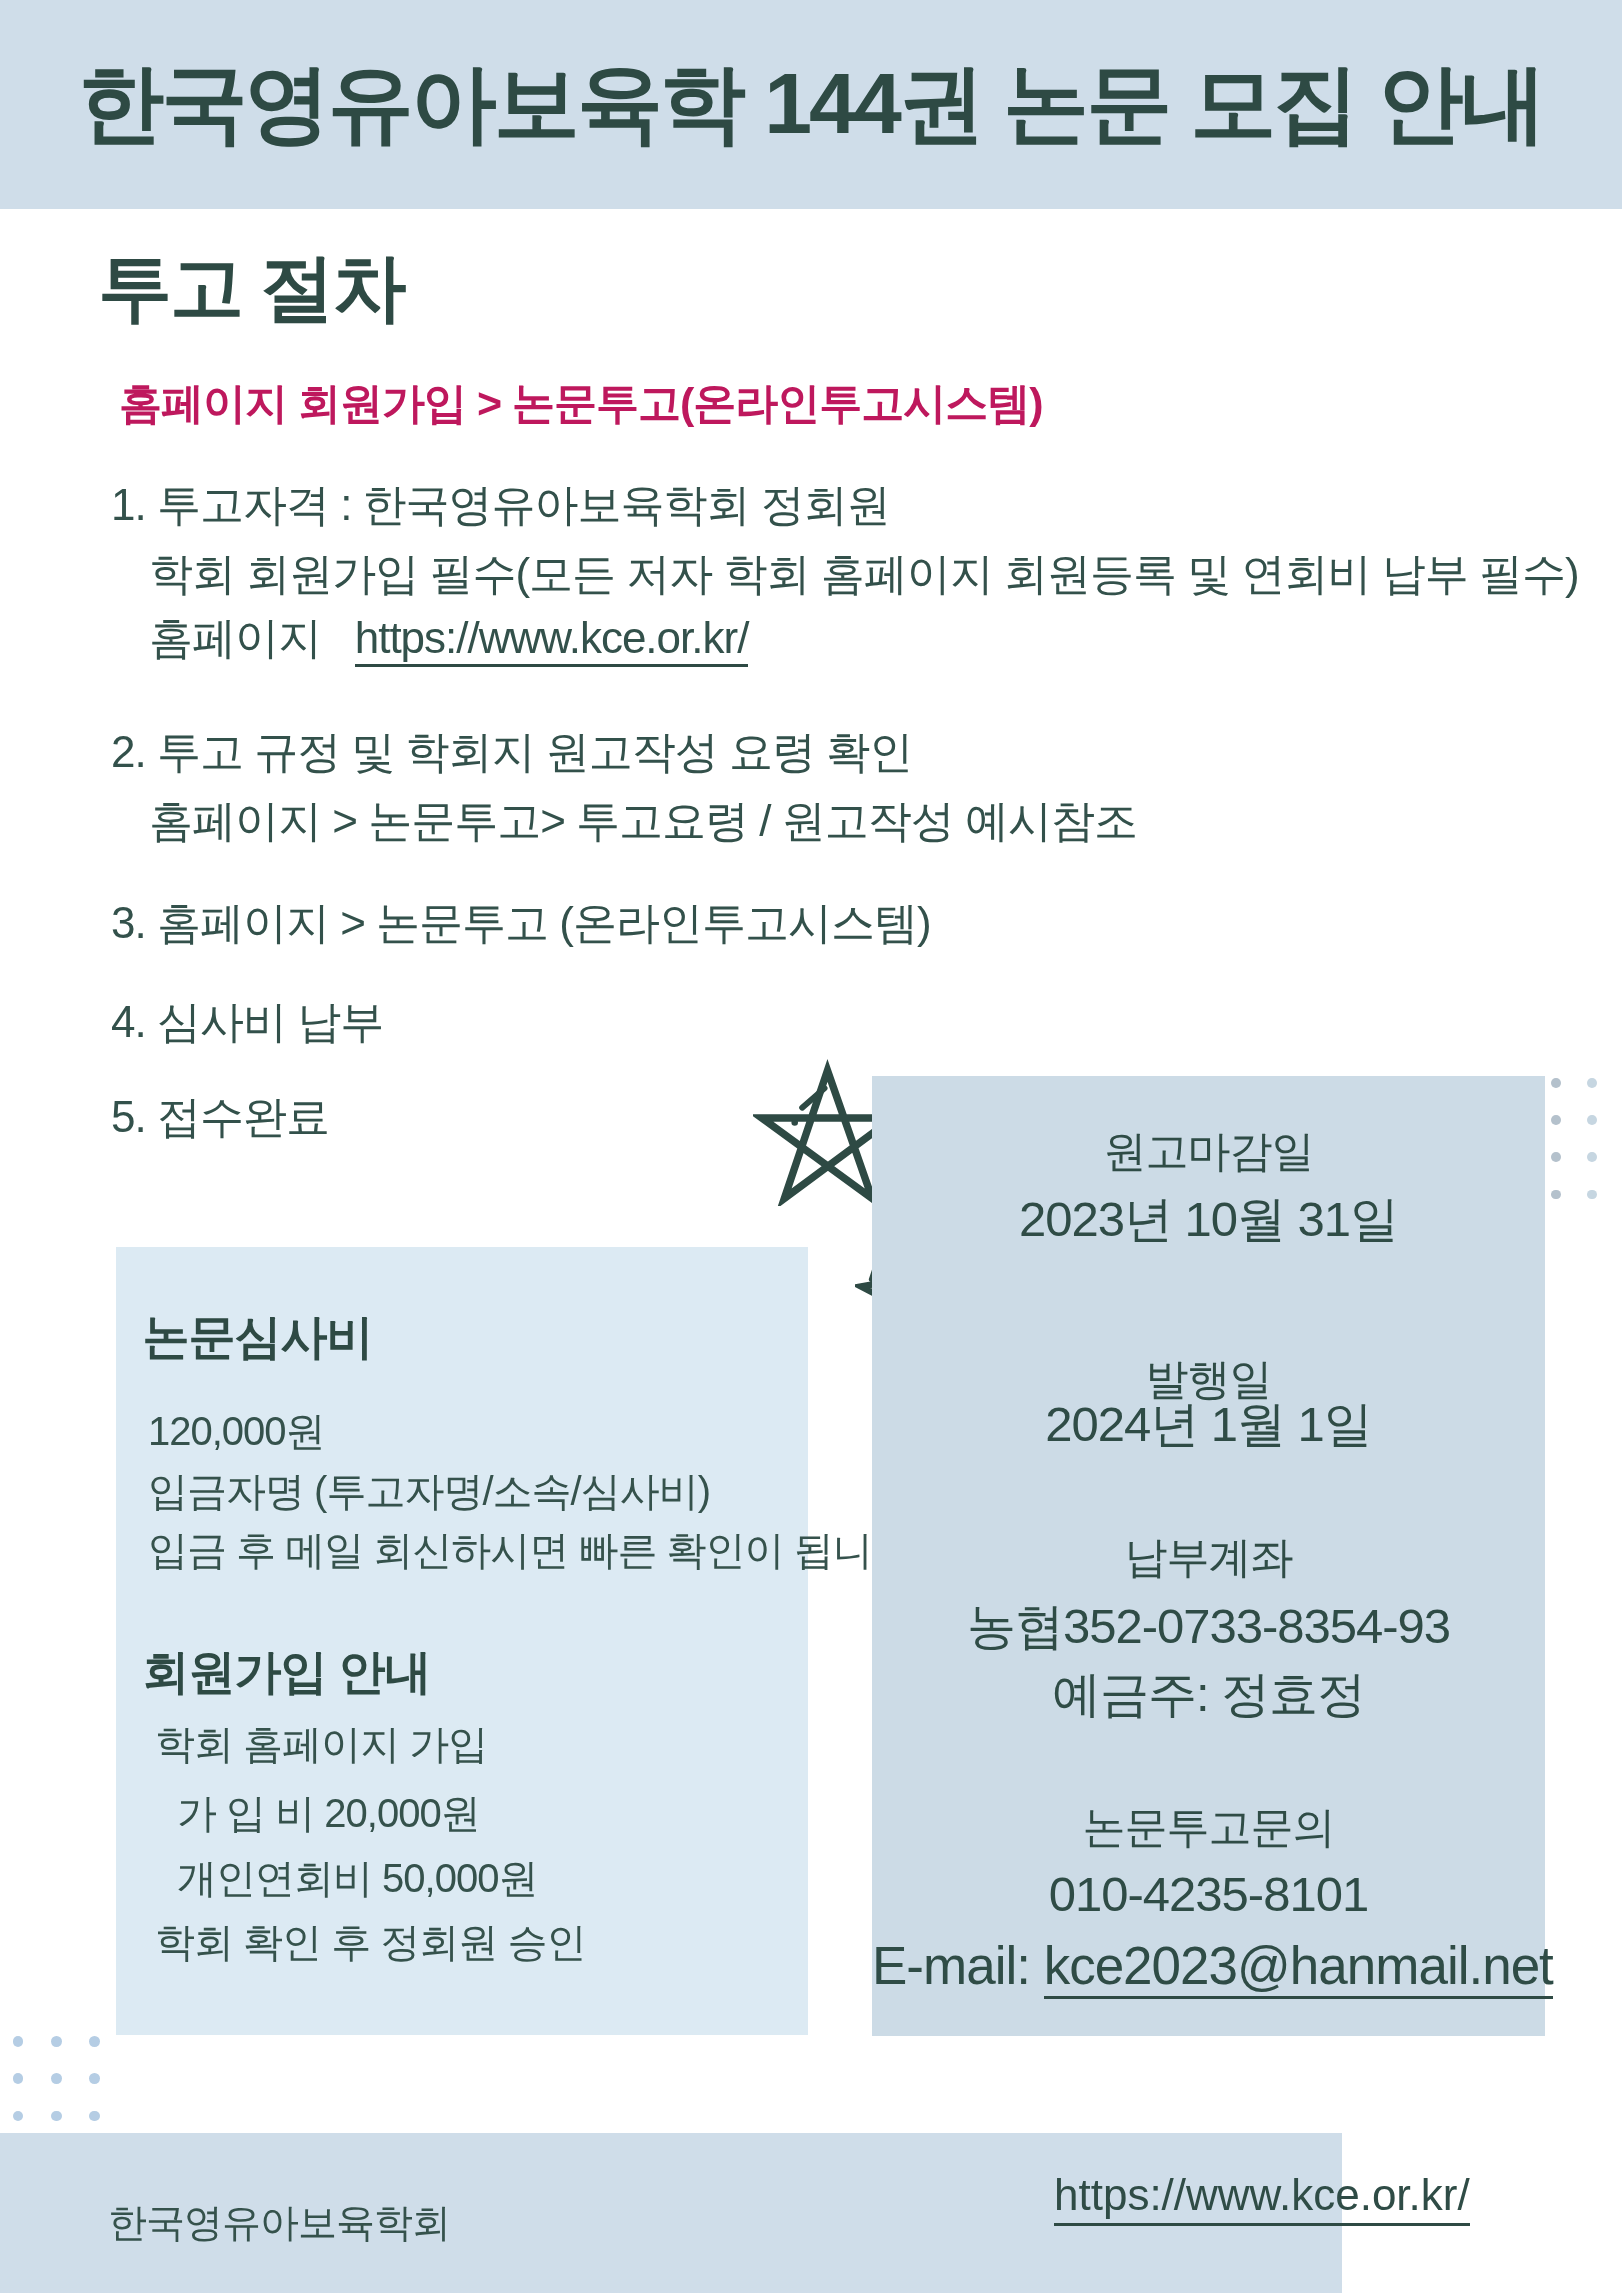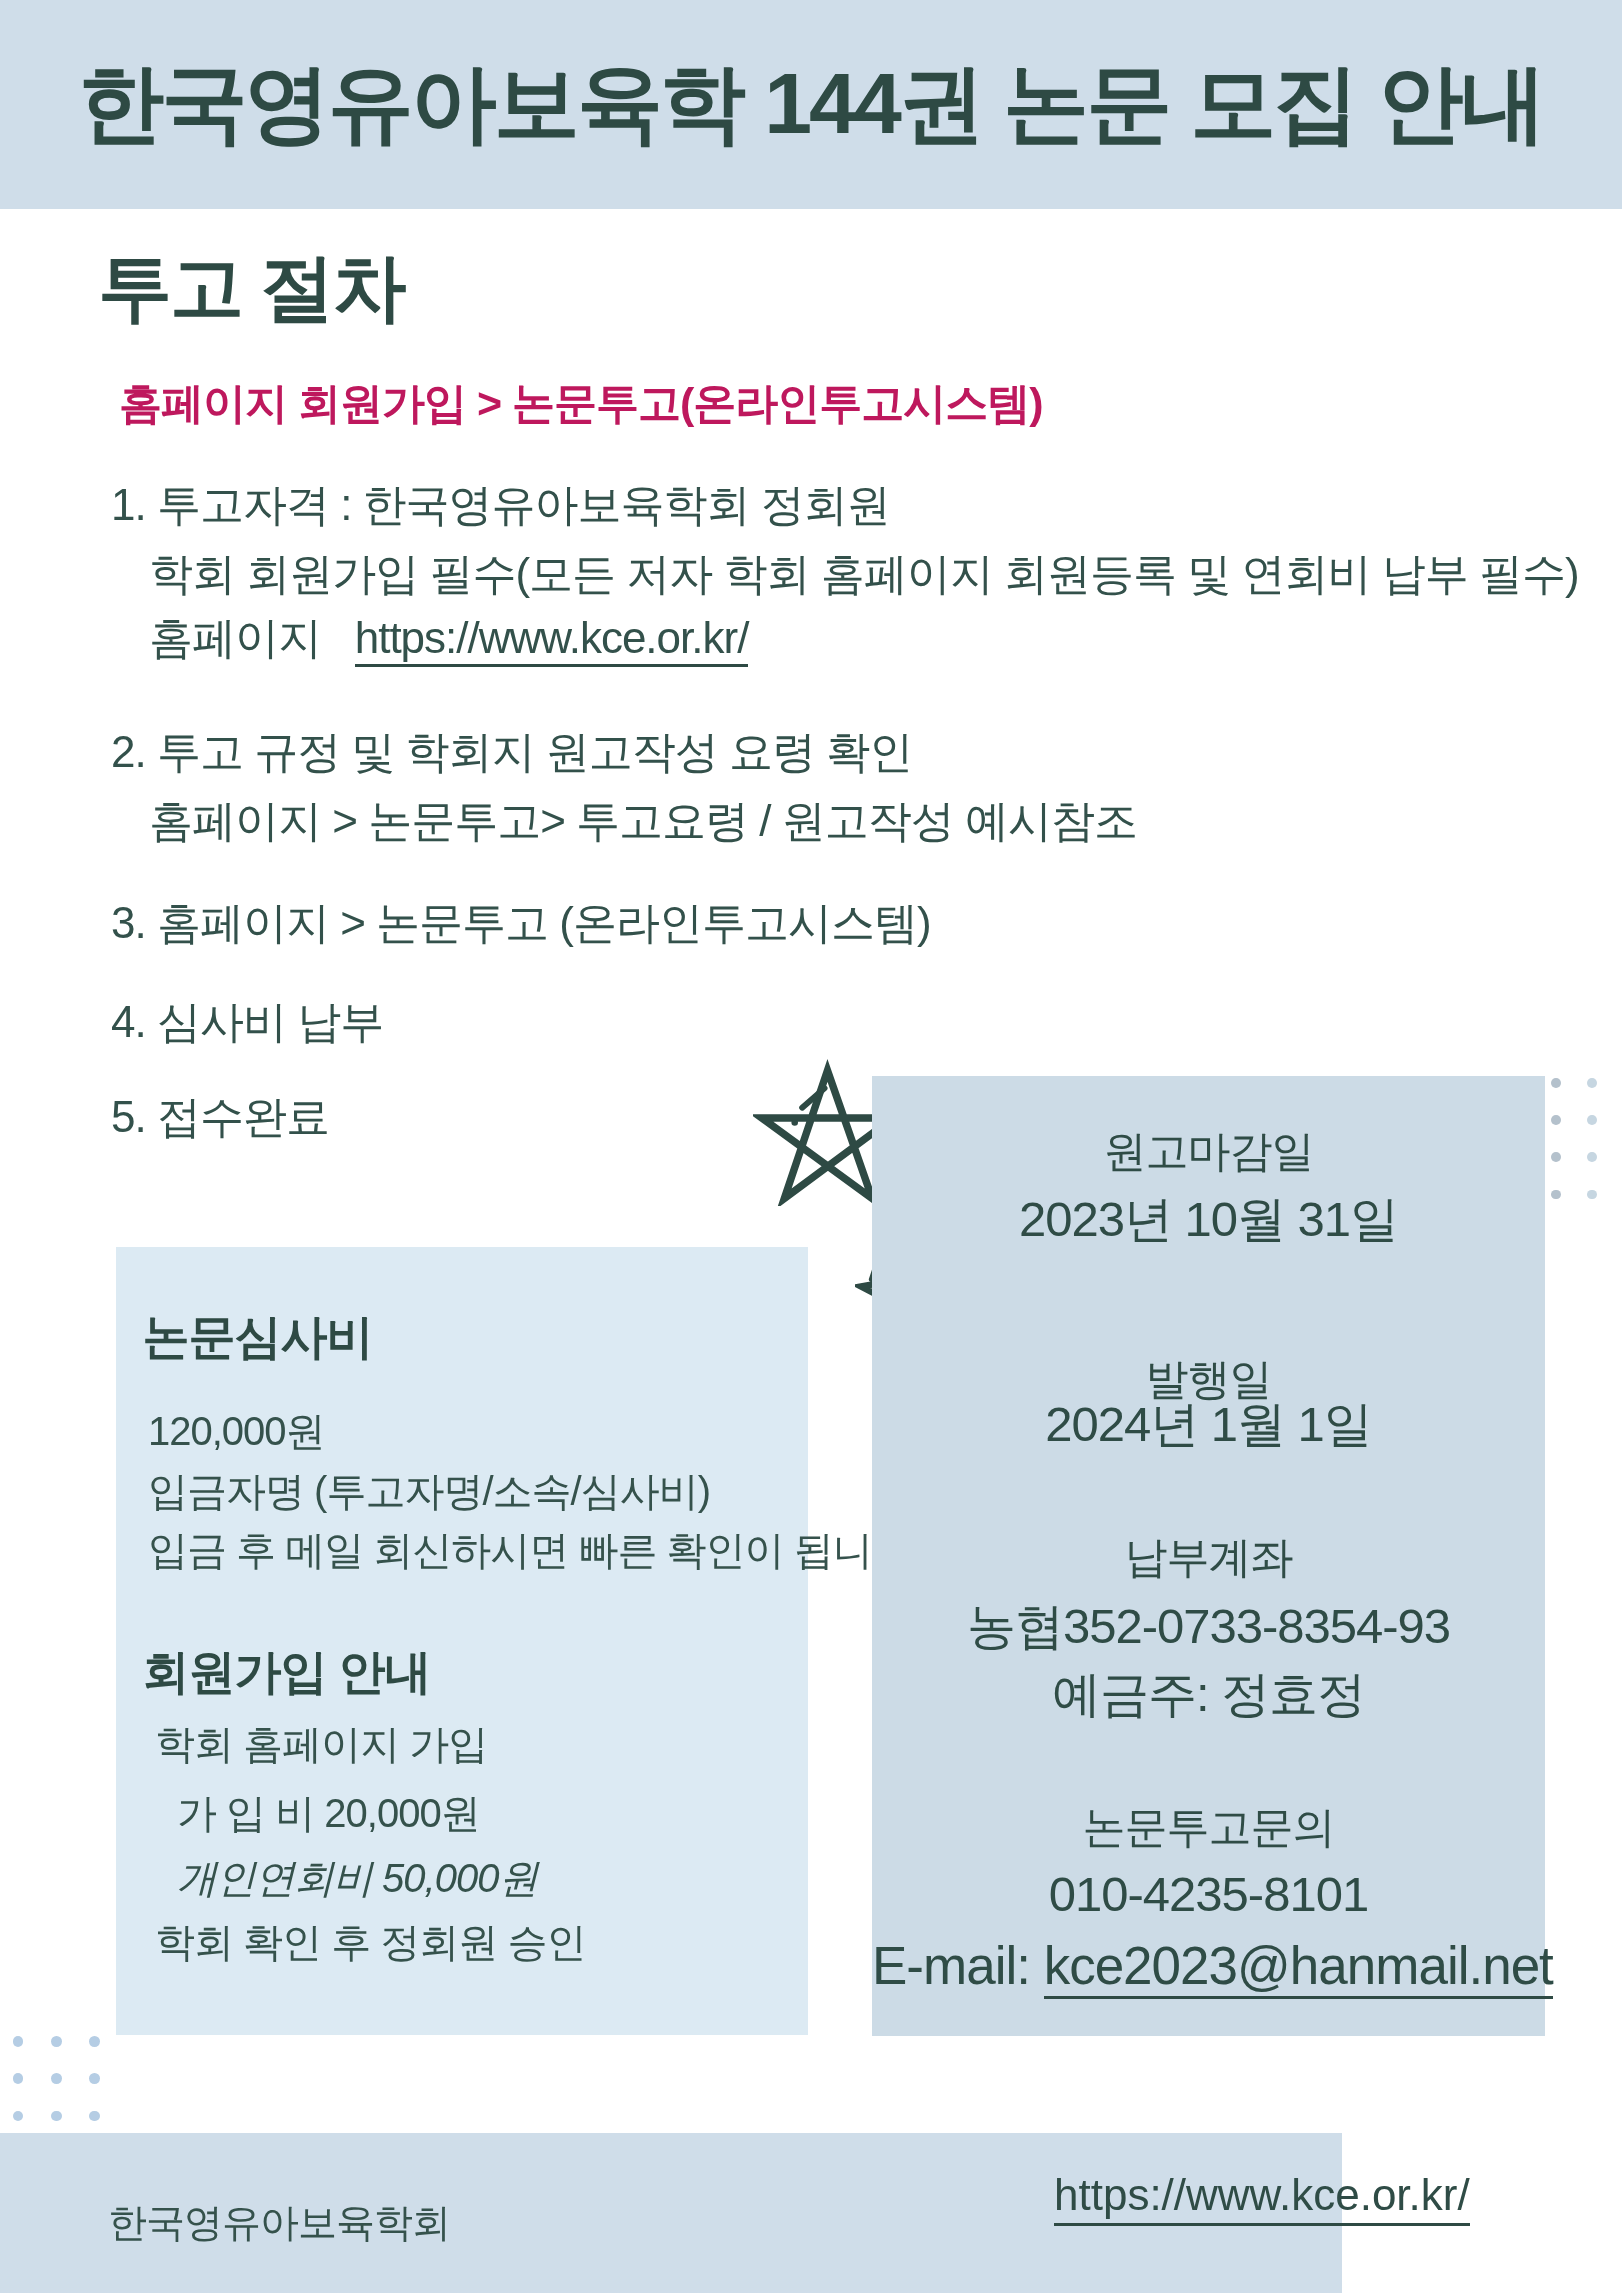--- a/index.html
+++ b/index.html
@@ -129,21 +129,21 @@
   </div>
 
   <div class="left-box">
     <div class="bh" style="left:26.5px;top:59px;">논문심사비</div>
     <div class="bl" style="left:32px;top:157px;">120,000원</div>
     <div class="bl" style="left:32px;top:217px;">입금자명 (투고자명/소속/심사비)</div>
     <div class="bl" style="left:32px;top:276px;">입금 후 메일 회신하시면 빠른 확인이 됩니다.</div>
     <div class="bh" style="left:26.5px;top:394px;">회원가입 안내</div>
     <div class="bl" style="left:39px;top:470px;">학회 홈페이지 가입</div>
     <div class="bl" style="left:61px;top:539px;">가  입  비 20,000원</div>
-    <div class="bl" style="left:61px;top:604px;font-style:italic;">개인연회비  50,000원</div>
+    <div class="bl" style="left:61px;top:604px;">개인연회비  50,000원</div>
     <div class="bl" style="left:39px;top:668px;">학회 확인 후 정회원 승인</div>
   </div>
 
   <div class="right-box">
     <div class="rl" style="top:47px;">원고마감일</div>
     <div class="rv" style="top:111px;">2023년 10월 31일</div>
     <div class="rl" style="top:247px;margin-top:28px;">발행일</div>
     <div class="rv" style="top:316px;">2024년 1월 1일</div>
     <div class="rl" style="top:453px;">납부계좌</div>
     <div class="rv" style="top:518px;">농협352-0733-8354-93</div>

